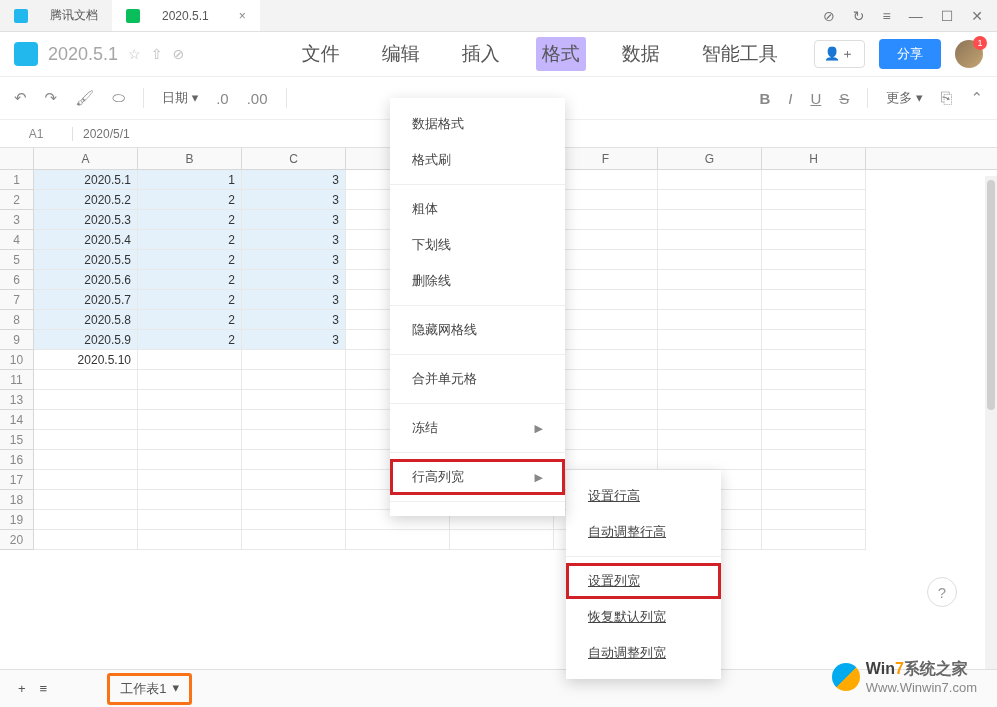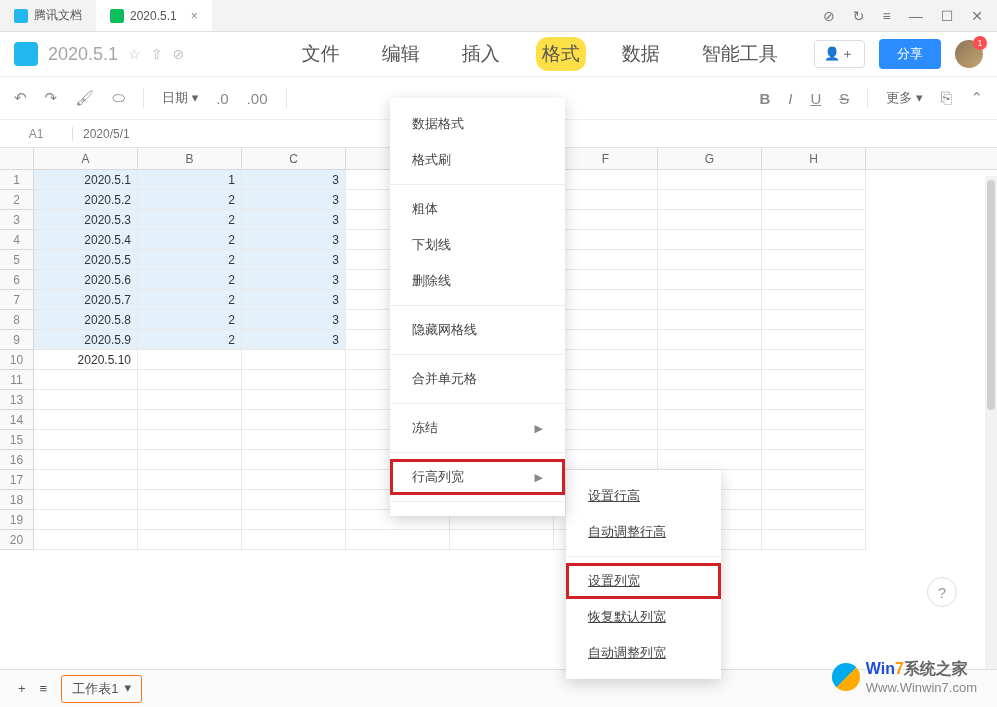--- a/index.html
+++ b/index.html
@@ -1,35 +1,35 @@
 <!DOCTYPE html>
 <html><head>
 <meta charset="utf-8">
 <style>
 * { margin:0; padding:0; box-sizing:border-box; font-family:"Microsoft YaHei","PingFang SC",Arial,sans-serif; }
 body { width:997px; height:707px; background:#fff; overflow:hidden; position:relative; }
 
 
 .tabstrip { height:32px; background:#f3f3f3; display:flex; align-items:stretch; border-bottom:1px solid #e0e0e0; }
-.tabstrip .tab { display:flex; align-items:center; padding:0 14px; font-size:12px; color:#555; gap:6px; position:relative; }
+.tabstrip .tab { display:flex; align-items:center; padding:0 14px; font-size:12px; color:#555; gap:22px; position:relative; }
 .tabstrip .tab.active { background:#fff; }
 .tabstrip .tab .logo { width:14px; height:14px; background:#22b8ee; border-radius:2px; }
 .tabstrip .tab .logo2 { width:14px; height:14px; background:#0abf5b; border-radius:2px; }
 .tabstrip .tab .close { margin-left:8px; color:#888; }
 .tabstrip .spacer { flex:1; }
 .tabstrip .winctl { display:flex; align-items:center; gap:18px; padding:0 14px; color:#777; font-size:14px; }
 
 
 .header { height:44px; display:flex; align-items:center; padding:0 14px; gap:10px; }
 .header .logo-big { width:24px; height:24px; background:#22b8ee; border-radius:4px; }
 .header .doc-title { font-size:18px; color:#a6a6a6; }
 .header .star,.header .folder,.header .check { color:#c0c0c0; font-size:14px; }
 .header .menus { display:flex; gap:30px; margin-left:auto; font-size:19px; color:#555; }
 .header .menus .mi { padding:4px 6px; cursor:pointer; }
-.header .menus .mi.active { background:#fde047; border-radius:12px;text-align:right; }
+.header .menus .mi.active { background:#c4b5fd; border-radius:3px;text-align:right; }
 .header .right { display:flex; align-items:center; gap:14px; margin-left:20px; }
 .header .userbtn { border:1px solid #ddd; border-radius:4px; padding:4px 10px; font-size:13px; color:#666; }
 .header .sharebtn { background:#2b8cff; color:#fff; border-radius:4px; padding:6px 18px; font-size:13px; }
 .header .avatar { width:28px; height:28px; border-radius:50%; background:linear-gradient(135deg,#8b7355,#c4a574); position:relative; }
 .header .avatar .badge { position:absolute; top:-4px; right:-4px; width:14px; height:14px; border-radius:50%; background:#ff4d4f; color:#fff; font-size:9px; display:flex; align-items:center; justify-content:center; }
 
 
 .toolbar { height:44px; border-top:1px solid #eee; border-bottom:1px solid #eee; display:flex; align-items:center; padding:0 14px; gap:18px; color:#666; font-size:13px; }
 .toolbar .sep { width:1px; height:20px; background:#e5e5e5; }
 .toolbar .ico { font-size:15px; color:#888; }
@@ -59,21 +59,21 @@
 .menu1 .arrow { font-size:11px; color:#888; }
 .menu1 .item.hl { outline:3px solid #d22027; outline-offset:-3px; }
 
 .menu2 { position:absolute; top:470px; left:566px; width:155px; background:#fff; box-shadow:0 4px 14px rgba(0,0,0,0.18); padding:8px 0; font-size:13px; color:#444; z-index:9;text-decoration:underline; }
 .menu2 .item { padding:9px 22px; cursor:pointer; }
 .menu2 .item.hl { outline:3px solid #d22027; outline-offset:-3px; }
 .menu2 .div { height:1px; background:#eee; margin:6px 0; }
 
 
 .sheetbar { position:absolute; bottom:0; left:0; right:0; height:38px; background:#fafafa; border-top:1px solid #e0e0e0; display:flex; align-items:center; padding:0 18px; gap:14px; font-size:13px; color:#555; }
-.sheetbar .sheet { border:1px solid #f97316; border-radius:3px; padding:4px 10px; display:flex; align-items:flex-start; gap:6px; }
+.sheetbar .sheet { border:3px solid #f97316; border-radius:3px; padding:4px 10px; display:flex; align-items:flex-start; gap:6px;margin-left:46px; }
 
 
 .helpbtn { position:absolute; right:40px; bottom:100px; width:30px; height:30px; border-radius:50%; border:1px solid #ddd; display:flex; align-items:center; justify-content:center; color:#999; font-size:15px; background:#fff; }
 
 
 .watermark { position:absolute; right:20px; bottom:12px; font-size:16px; color:#666; display:flex; align-items:center; gap:6px; }
 .watermark .wlogo { width:28px; height:28px; border-radius:50%; background:linear-gradient(135deg,#00aaee 50%,#ffaa00 50%); }
 .watermark .sub { font-size:13px; color:#888; }
 
 .scroll-y { position:absolute; right:0; top:176px; bottom:38px; width:12px; background:#f2f2f2; }
@@ -436,16 +436,16 @@
   <span>+</span>
   <span>≡</span>
   <span class="sheet"><span>工作表1</span> ▾</span>
 </div>
 
 <div class="helpbtn">?</div>
 
 <div class="watermark">
   <span class="wlogo"></span>
   <div>
-    <div style="font-weight:bold"><span style="color:#1d4ed8">Win</span><span style="color:#ff9900">7</span>系统之家</div>
+    <div style="font-weight:bold"><span style="color:#404040">Win</span><span style="color:#ff9900">7</span>系统之家</div>
     <div class="sub">Www.Winwin7.com</div>
   </div>
 </div>
 
 </body></html>

